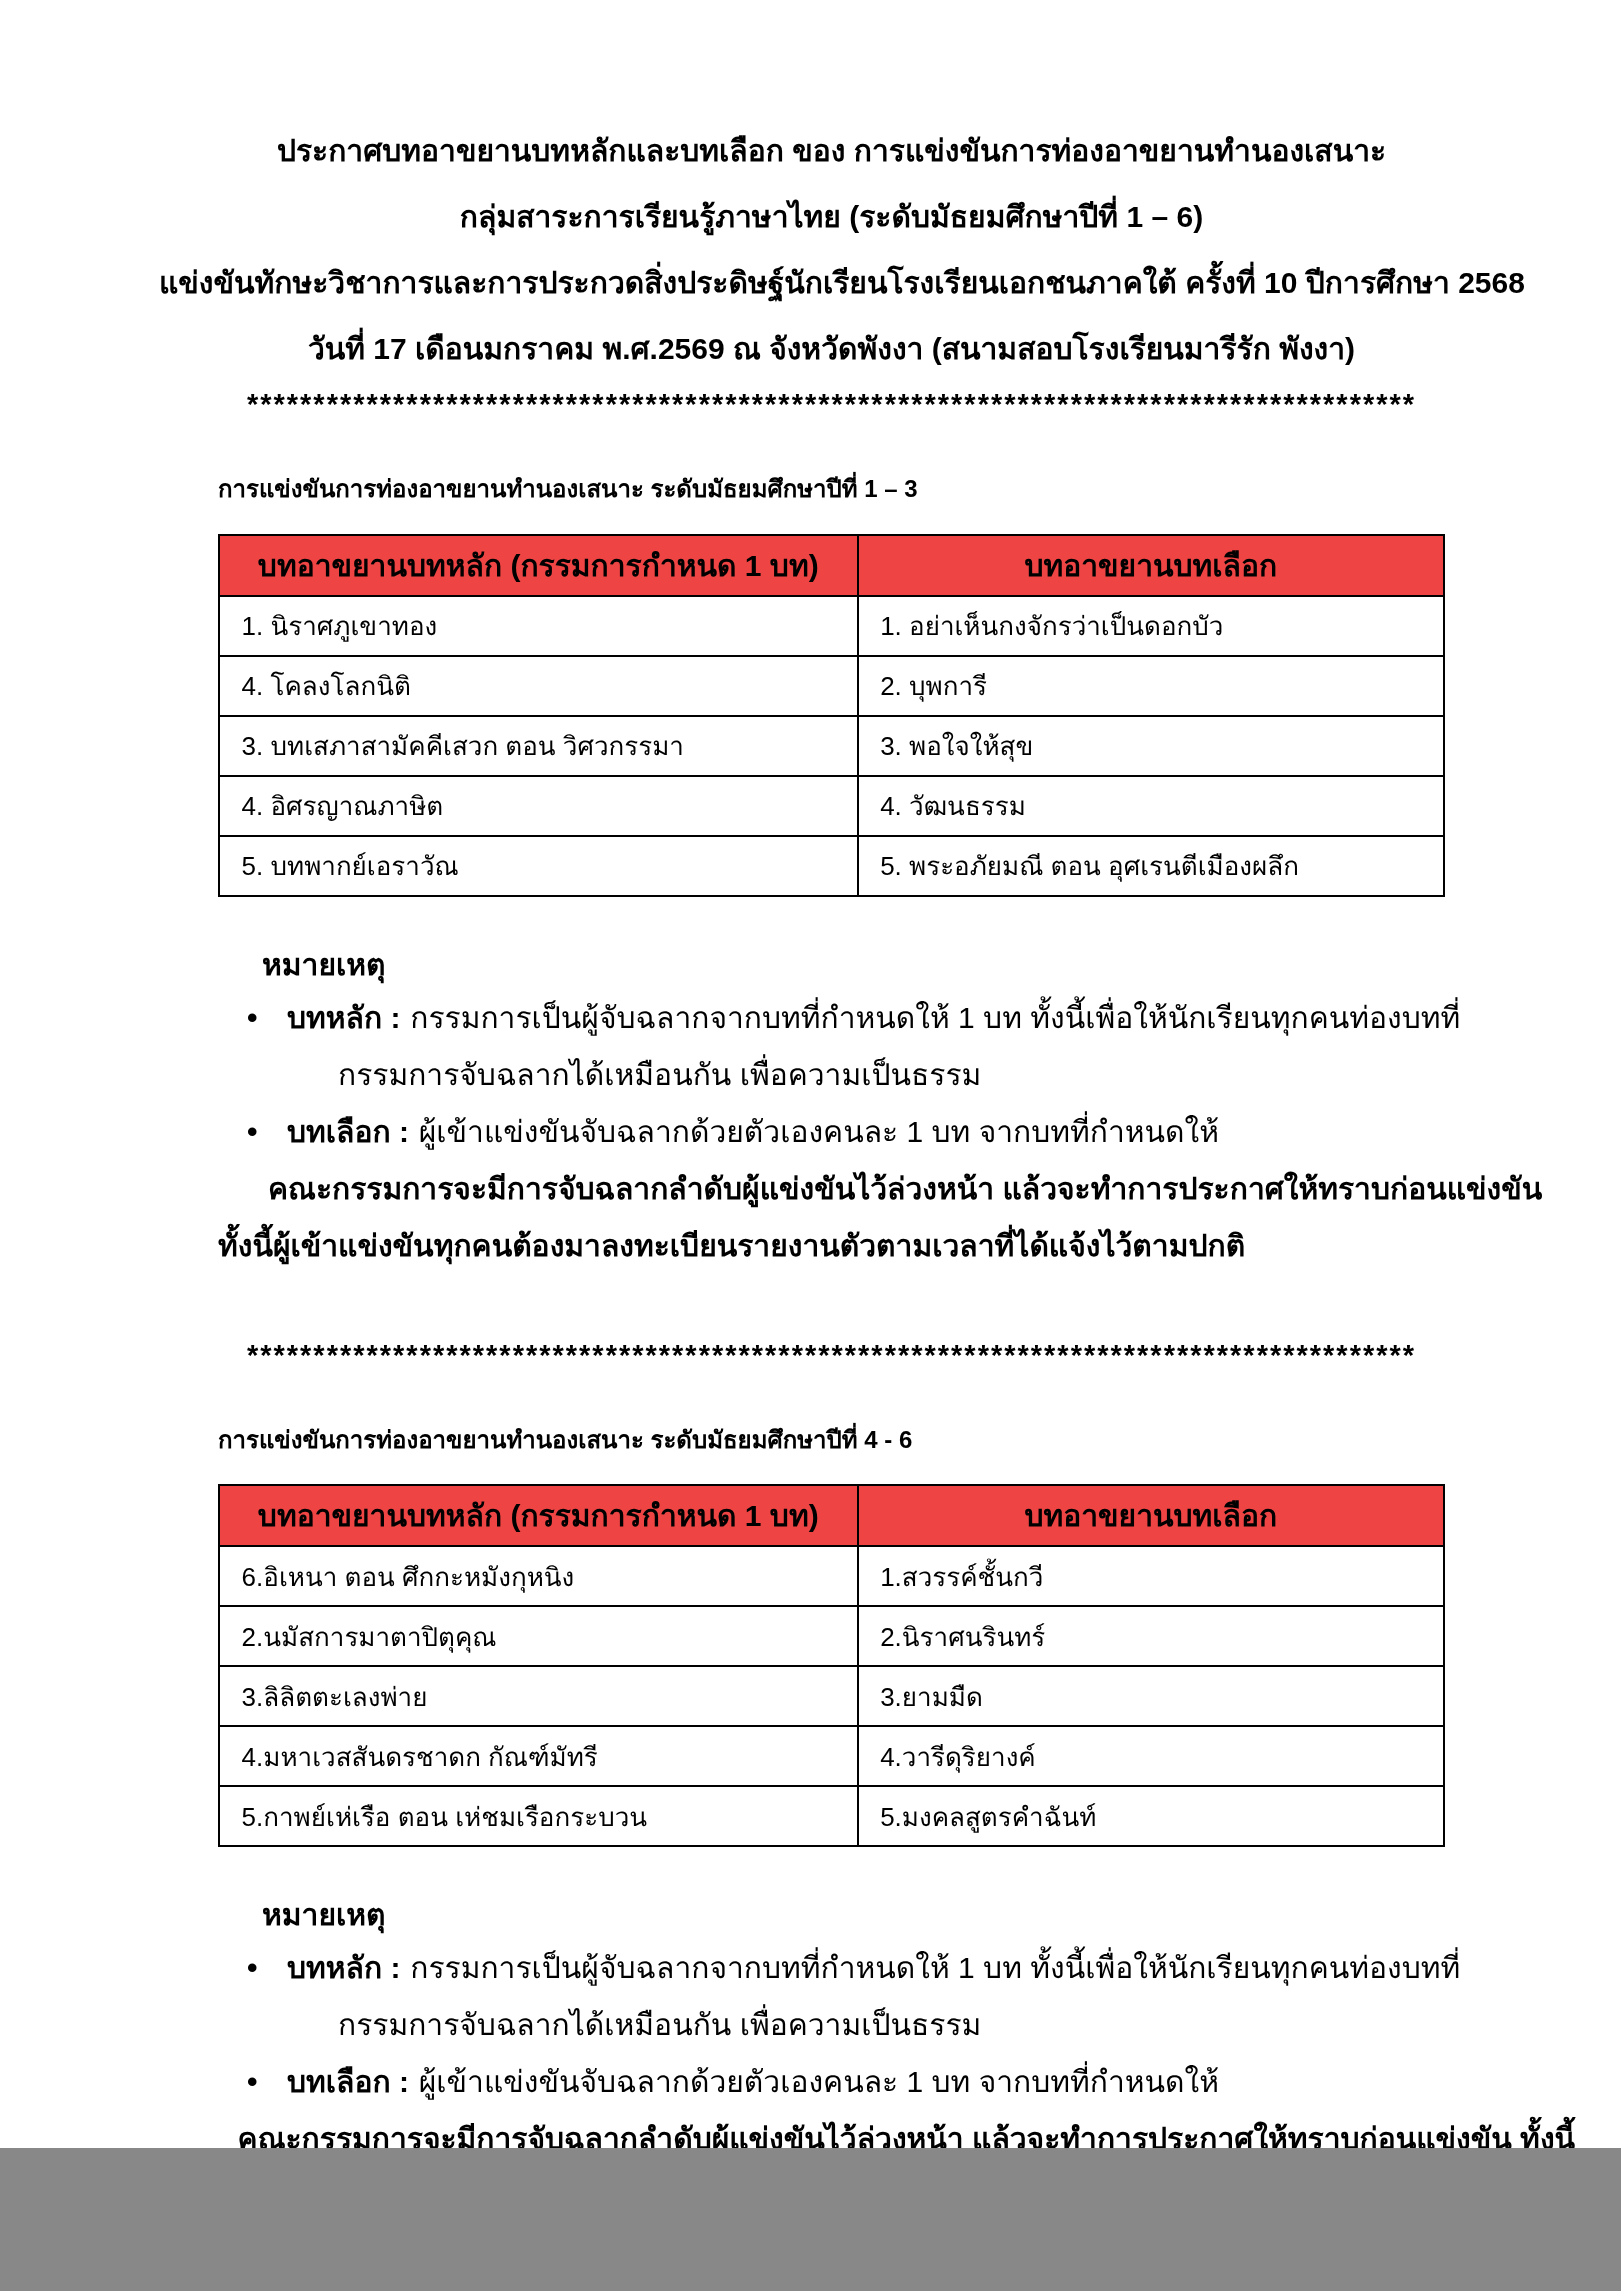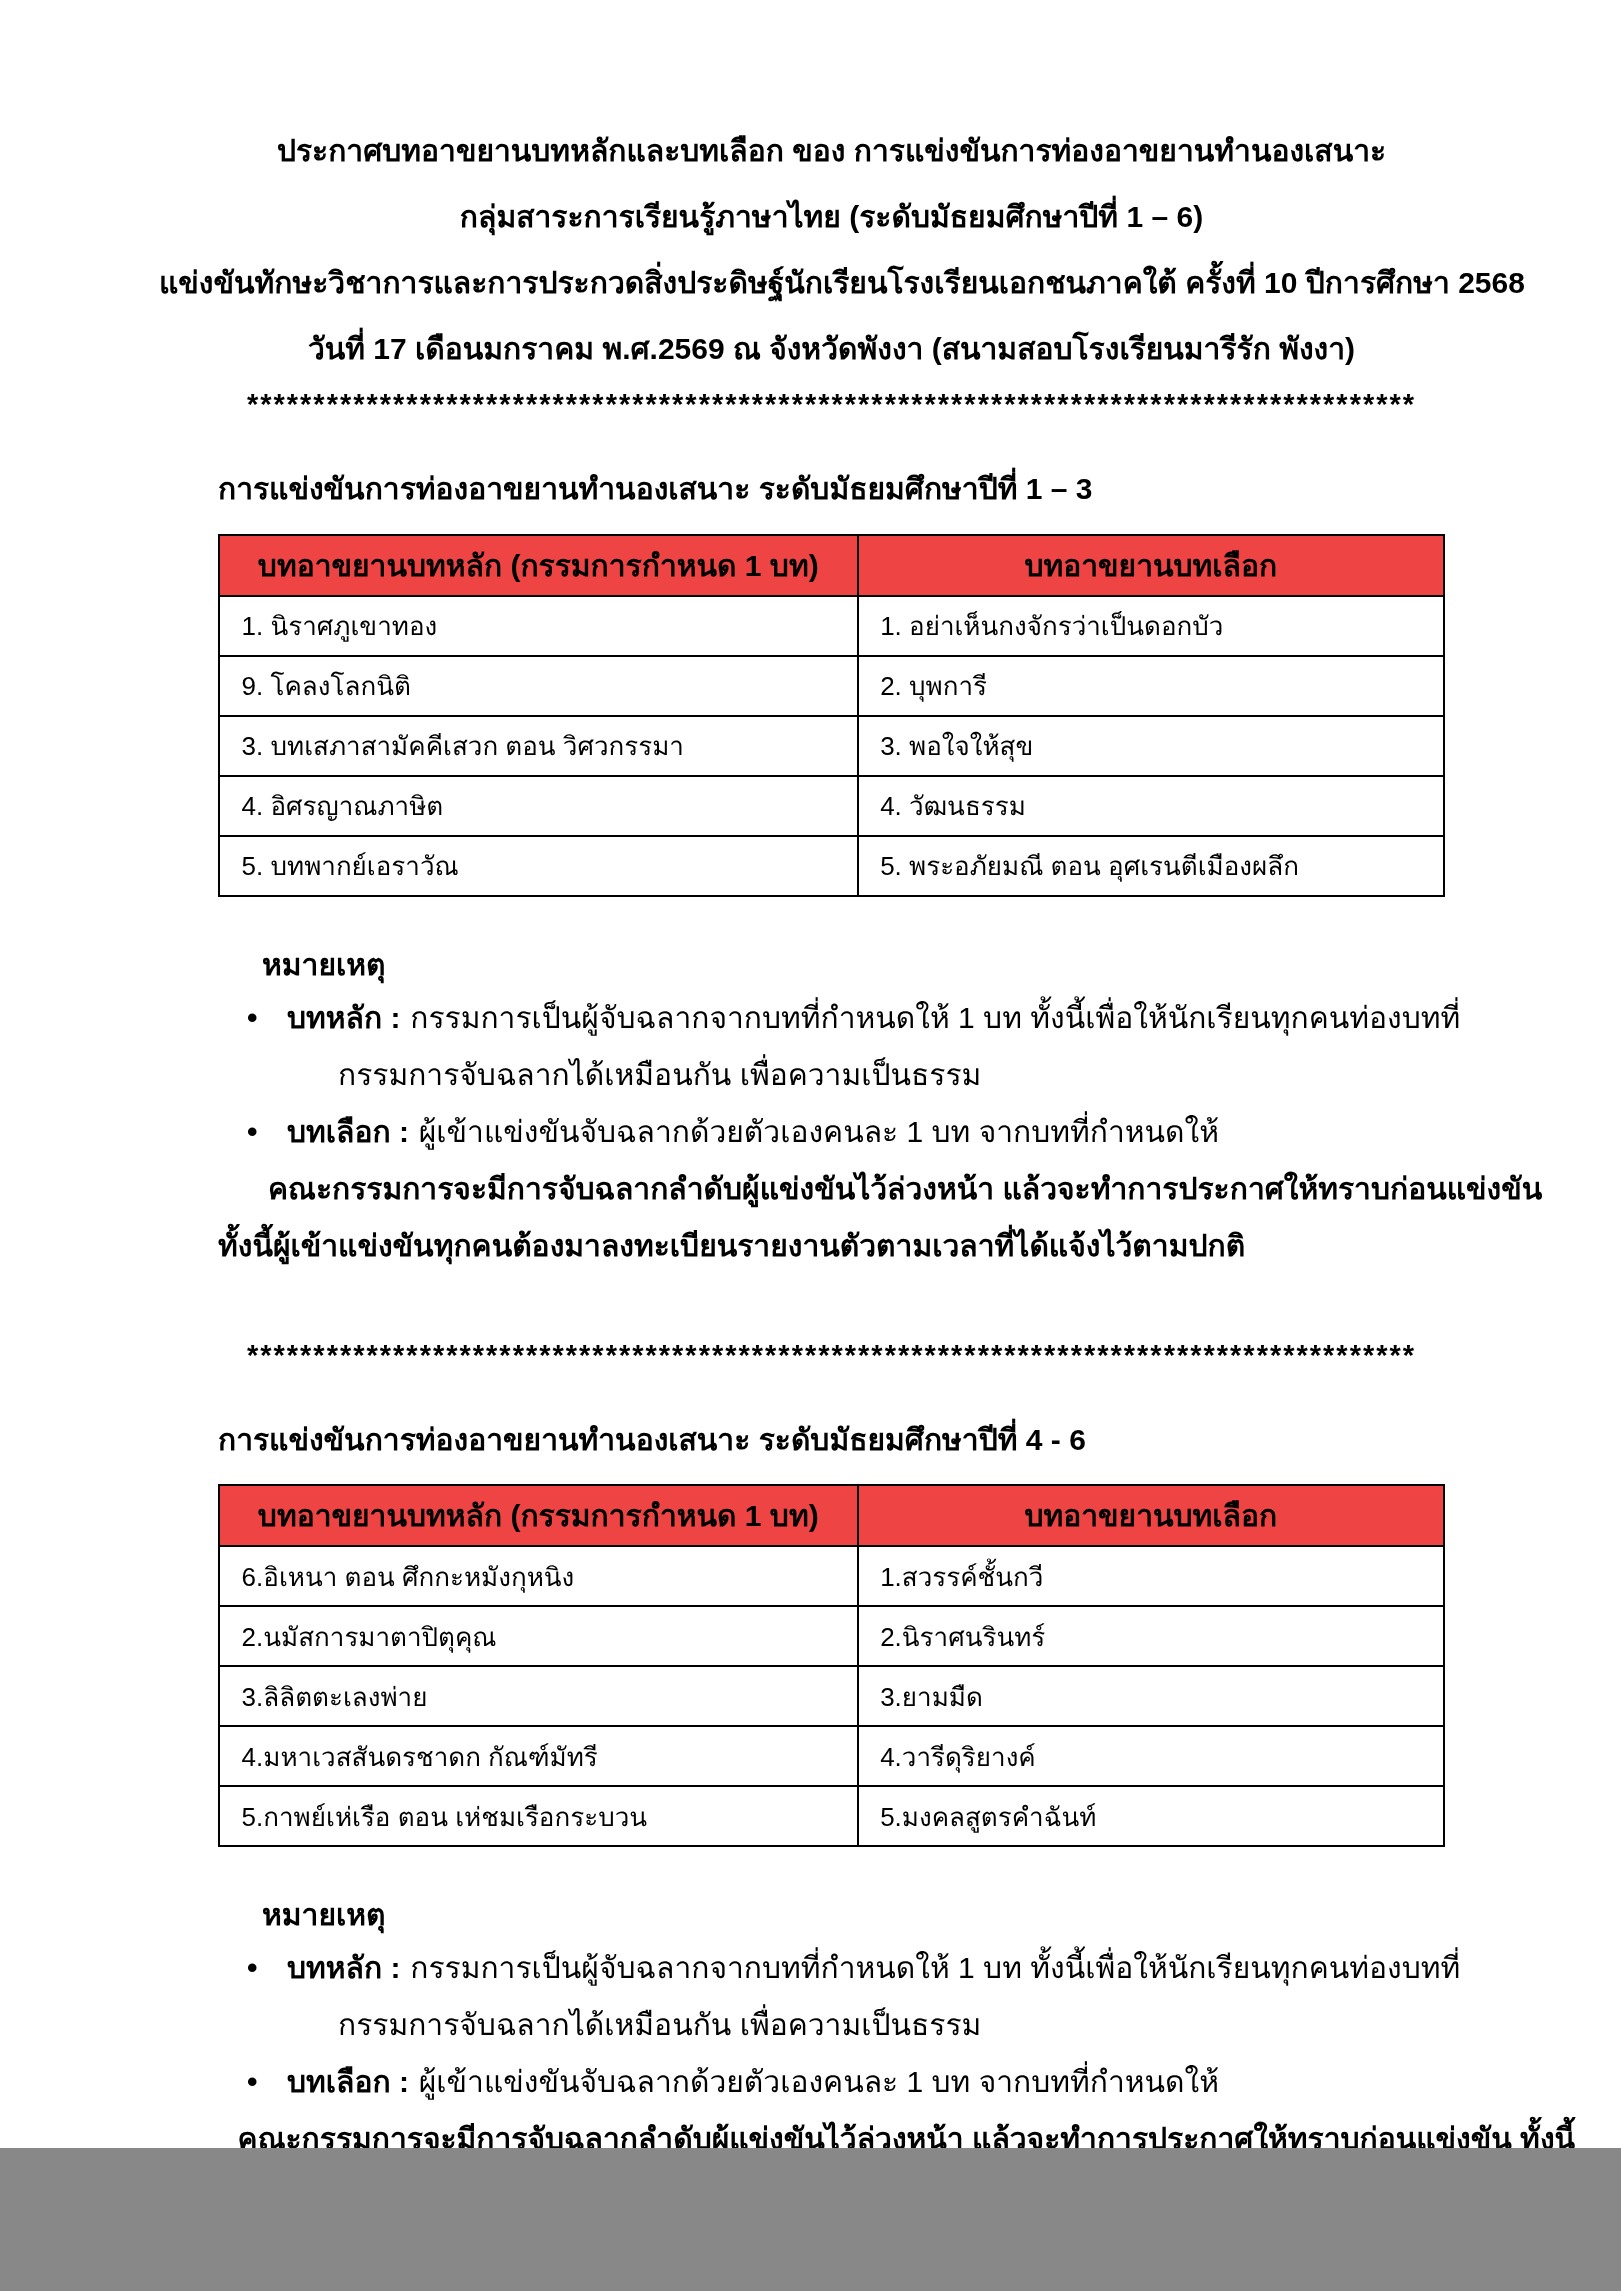--- a/index.html
+++ b/index.html
@@ -22,21 +22,21 @@
     font-weight: bold;
     font-size: 29px;
     letter-spacing: 2px;
     line-height: 44px;
     white-space: nowrap;
     margin: 0 -44px;
   }
   .stars.second { margin-top: 59px; }
   .section-heading {
     font-weight: bold;
-    font-size: 30px;
+    font-size: 24px;
     line-height: 39px;
     margin-top: 43px;
     white-space: nowrap;
   }
   table.recital-table {
     width: 100%;
     border-collapse: collapse;
     margin-top: 25.5px;
     table-layout: fixed;
   }
@@ -94,21 +94,21 @@
         <th class="col-main">บทอาขยานบทหลัก (กรรมการกำหนด 1 บท)</th>
         <th>บทอาขยานบทเลือก</th>
       </tr>
     </thead>
     <tbody>
       <tr>
         <td>1. นิราศภูเขาทอง</td>
         <td>1. อย่าเห็นกงจักรว่าเป็นดอกบัว</td>
       </tr>
       <tr>
-        <td>9. โคลงโลกนิติ</td>
+        <td>4. โคลงโลกนิติ</td>
         <td>2. บุพการี</td>
       </tr>
       <tr>
         <td>3. บทเสภาสามัคคีเสวก ตอน วิศวกรรมา</td>
         <td>3. พอใจให้สุข</td>
       </tr>
       <tr>
         <td>4. อิศรญาณภาษิต</td>
         <td>4. วัฒนธรรม</td>
       </tr>

